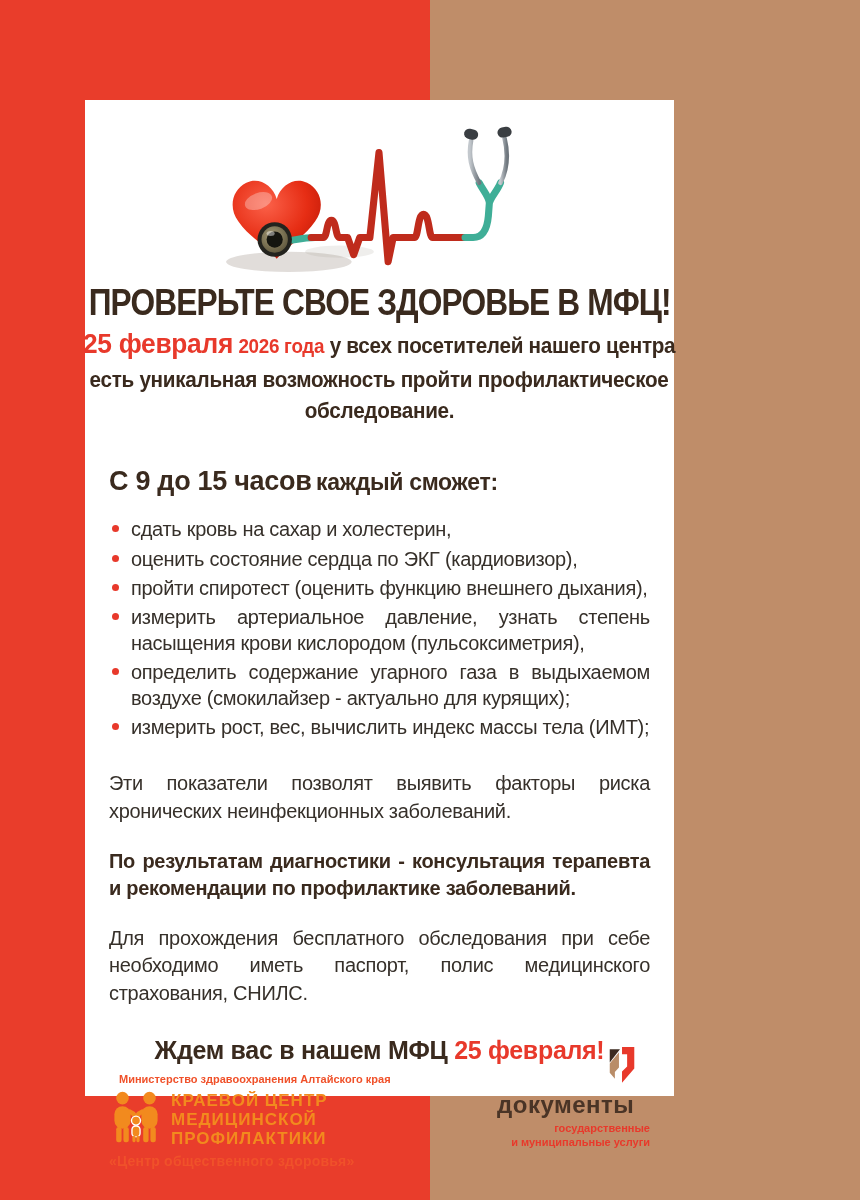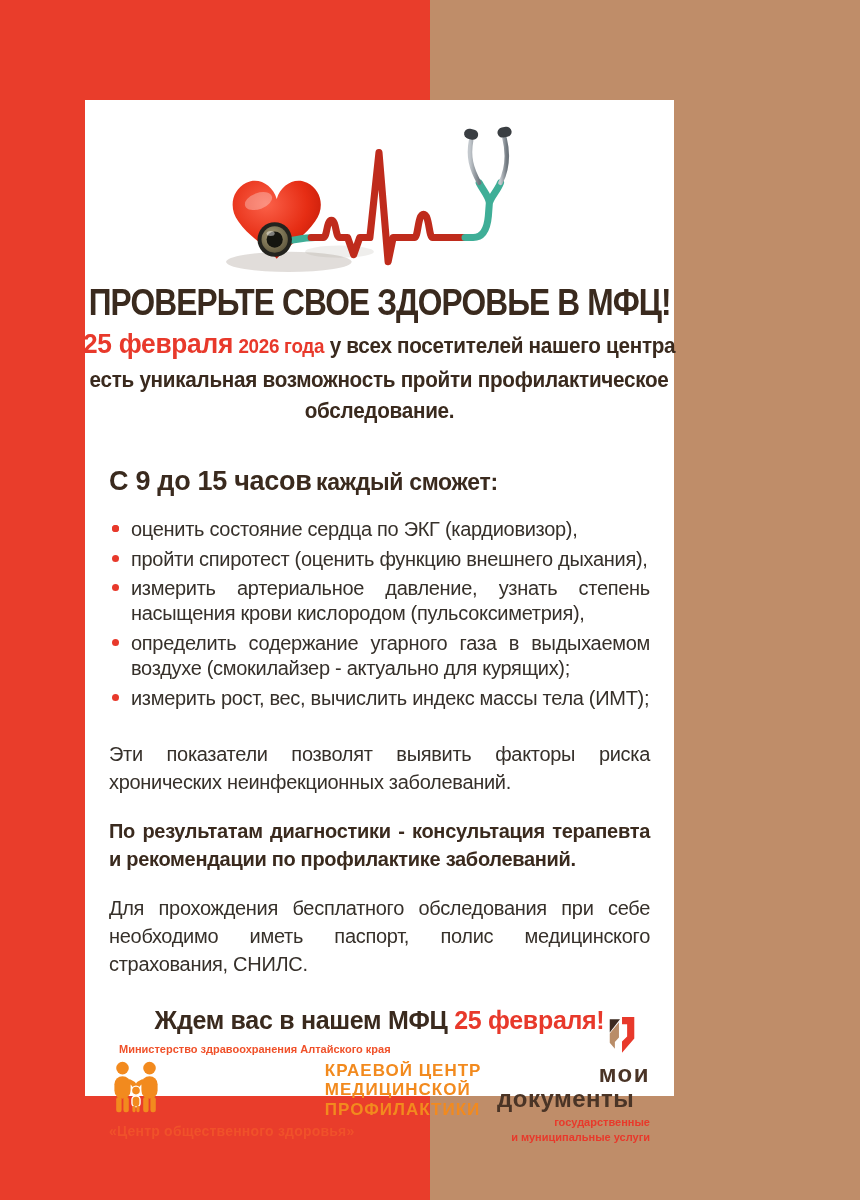--- a/index.html
+++ b/index.html
@@ -71,21 +71,21 @@
 
   .invite{
     margin-top:28px;text-align:center;font-weight:bold;font-size:25px;
     color:var(--text_dark);letter-spacing:-.3px;
   }
   .invite .red{color:var(--accent_red);}
 
   .logos{display:flex;justify-content:space-between;align-items:flex-start;margin-top:8px;}
   .logo-left{width:380px;}
   .ministry{margin-left:10px;font-size:11px;font-weight:bold;color:var(--orange_red);}
-  .logo-row{display:flex;align-items:flex-start;margin-top:3px;justify-content:space-between;}
+  .logo-row{display:flex;align-items:flex-start;margin-top:3px;}
   .logo-row svg{flex:0 0 auto;}
   .logo-lines{margin-left:8px;margin-top:3px;color:var(--orange);font-weight:bold;
     font-size:17px;line-height:1.14;letter-spacing:1px;}
   .logo-sub{margin-top:4px;font-size:14px;font-weight:bold;color:var(--orange_red);letter-spacing:.2px;}
 
   .logo-right{width:172px;margin-top:-30px;text-align:right;}
   .logo-right svg{display:block;margin:0 10px 2px auto;}
   .moi{font-size:24px;font-weight:bold;color:var(--brown);letter-spacing:1.5px;line-height:1;}
   .docs{font-size:24px;font-weight:bold;color:var(--brown);letter-spacing:.5px;line-height:1.05;text-align:center;}
   .logo-right .sub{font-size:11px;font-weight:bold;color:var(--accent_red);line-height:1.3;}
@@ -150,20 +150,21 @@
 
   <div class="schedule">
     <span class="time">С 9 до 15 часов</span>
     <span class="suffix">каждый сможет:</span>
   </div>
 
   <ul class="benefits">
 
       <li>
         <span class="dot"></span>
+        <span class="li-text">сдать кровь на сахар и холестерин,</span>
       </li>
 
       <li>
         <span class="dot"></span>
         <span class="li-text">оценить состояние сердца по ЭКГ (кардиовизор),</span>
       </li>
 
       <li>
         <span class="dot"></span>
         <span class="li-text">пройти спиротест (оценить функцию внешнего дыхания),</span>
@@ -224,20 +225,19 @@
       </div>
       <div class="logo-sub">«Центр общественного здоровья»</div>
     </div>
 
     <div class="logo-right">
       <svg width="38" height="47" viewBox="0 0 72 92">
         <polygon points="14,12 34,12 14,38" fill="#3b2a1f"></polygon>
         <polygon points="14,40 32,18 32,48 24,57 24,70 14,58" fill="#b98d68"></polygon>
         <path d="M38,8 L62,8 L62,50 L38,78 L38,56 L48,46 L48,22 L38,22 Z" fill="var(--accent_red)"></path>
       </svg>
-      <div class="moi">мои</div>
       <div class="docs">документы</div>
       <div class="sub firstsub">государственные</div>
       <div class="sub">и муниципальные услуги</div>
     </div>
 
   </div>
 </div>
 
 </body></html>

